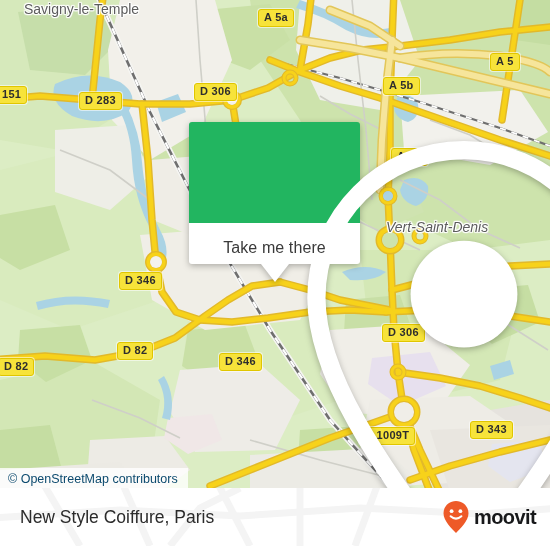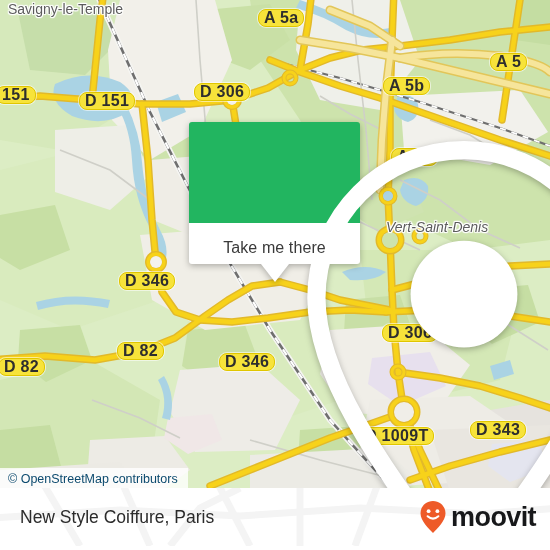--- a/index.html
+++ b/index.html
@@ -17,23 +17,23 @@
     background:#e9eddf;
     overflow:hidden;
   }
   #map svg{position:absolute;left:0;top:0;width:550px;height:492px;display:block;}
 
   
   .shield{
     position:absolute;
     background:#f7e33a;
     border:1px solid #e0c600;
-    border-radius:8px;
+    border-radius:3px;
     color:#2e2e2e;
-    font-size:16px;
+    font-size:11px;
     font-weight:bold;
     letter-spacing:.3px;
     padding:1px 5px 2px 5px;
     line-height:13px;
     white-space:nowrap;
     box-shadow:0 0 0 1px rgba(255,255,255,.55);
   }
   .placelabel{
     position:absolute;
     color:#5c5c5c;
@@ -95,21 +95,21 @@
   #place-title{
     position:absolute;left:20px;top:0;height:58px;
     display:flex;align-items:center;
     color:#2b2b2b;font-size:17.5px;white-space:nowrap;
   }
   #brand{
     position:absolute;right:14px;top:0;height:58px;
     display:flex;align-items:center;gap:4px;
   }
   #brand-wordmark{
-    color:#17181a;font-size:27px;font-weight:bold;letter-spacing:-.6px;
+    color:#17181a;font-size:20px;font-weight:bold;letter-spacing:-.6px;
     line-height:27px;
   }
 </style>
 </head>
 <body>
 
 <div id="app">
 
   <div id="map">
     <svg viewBox="0 0 550 492" xmlns="http://www.w3.org/2000/svg">
@@ -276,27 +276,27 @@
 
           <circle cx="388" cy="196" r="7" fill="none" stroke="#e2b92a" stroke-width="5"></circle>
           <circle cx="388" cy="196" r="7" fill="none" stroke="#f7d21a" stroke-width="3"></circle>
           <circle cx="388" cy="196" r="5" fill="#aad3e4"></circle>
         </g>
 
       </g>
     </svg>
 
     <div>
-      <div class="placelabel" style="left:8px;top:1px;">Savigny-le-Temple</div>
+      <div class="placelabel" style="left:24px;top:1px;">Savigny-le-Temple</div>
       <div class="placelabel italic" style="left:386px;top:219px;">Vert-Saint-Denis</div>
     </div>
 
     <div>
       <div class="shield" style="left:-4px;top:86px;">151</div>
-      <div class="shield" style="left:79px;top:92px;">D 151</div>
+      <div class="shield" style="left:79px;top:92px;">D 283</div>
       <div class="shield" style="left:194px;top:83px;">D 306</div>
       <div class="shield" style="left:258px;top:9px;">A 5a</div>
       <div class="shield" style="left:477px;top:53px;margin-left:13px;">A 5</div>
       <div class="shield" style="left:383px;top:77px;">A 5b</div>
       <div class="shield" style="left:391px;top:148px;">A 5b</div>
       <div class="shield" style="left:119px;top:272px;">D 346</div>
       <div class="shield" style="left:-2px;top:358px;">D 82</div>
       <div class="shield" style="left:117px;top:342px;">D 82</div>
       <div class="shield" style="left:219px;top:353px;">D 346</div>
       <div class="shield" style="left:382px;top:324px;">D 306</div>

